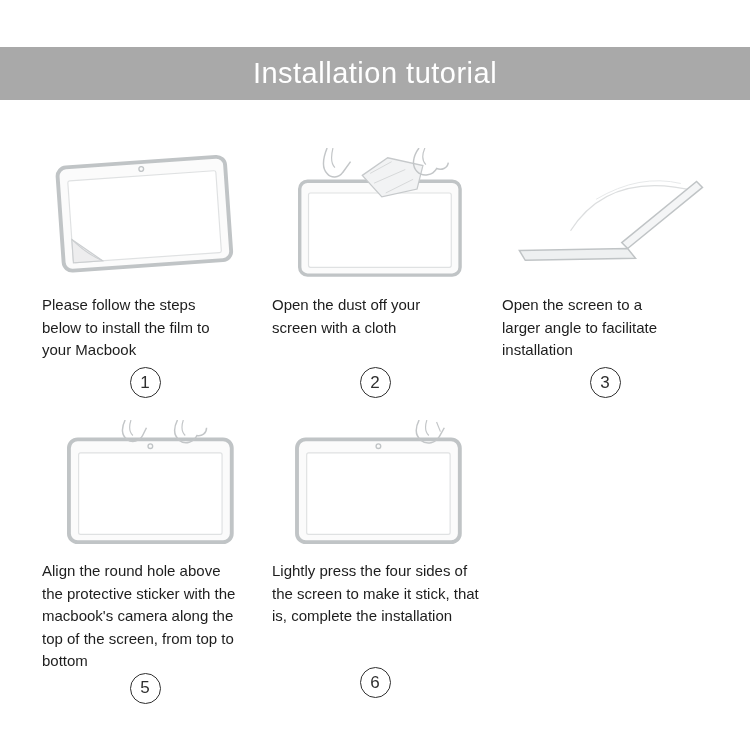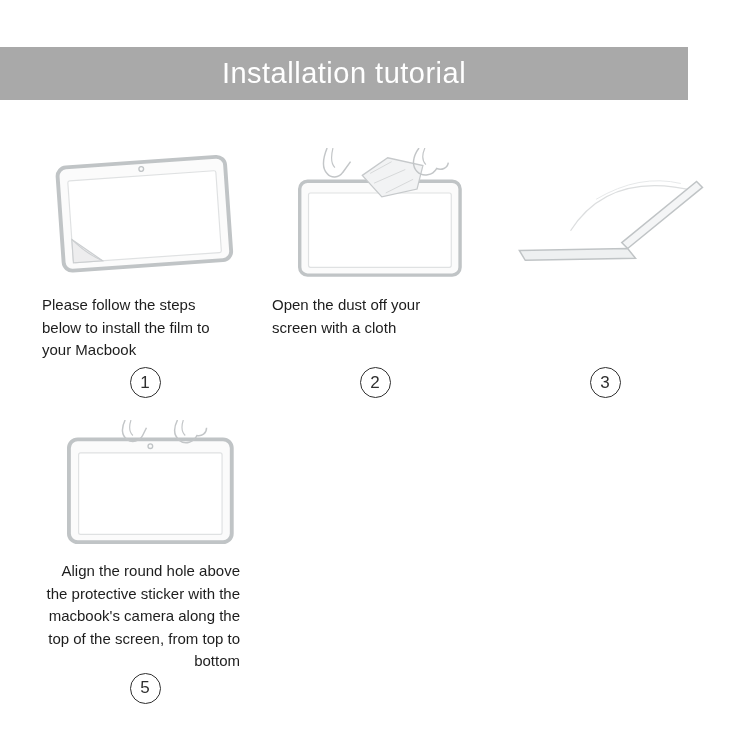--- a/index.html
+++ b/index.html
@@ -11,21 +11,21 @@
     --page_bg:#ffffff;
   }
   *{box-sizing:border-box;margin:0;padding:0;}
   html,body{background:var(--page_bg);}
   body{
     width:750px;height:750px;overflow:hidden;
     font-family:"Liberation Sans","DejaVu Sans",sans-serif;
     color:var(--body_text);
   }
   .header{
-    margin-top:47px;height:53px;width:688px;
+    margin-top:47px;height:53px;width:750px;
     background:var(--header_bg);
     display:flex;align-items:center;justify-content:center;
   }
   .header h1{
     color:var(--title_text);font-size:29px;font-weight:400;letter-spacing:.5px;
   }
   .grid{padding:0 30px;}
   .row{display:flex;}
   .row1{margin-top:48px;}
   .row2{margin-top:14px;}
@@ -36,21 +36,21 @@
   .row2 .illus{height:126px;}
   .art{display:block;}
   .caption{
     font-size:15px;line-height:1.5;margin-top:14px;padding-left:6px;
     color:var(--body_text);
   }
   .step-1 .caption{max-width:178px;}
   .step-2 .caption{max-width:172px;}
   .step-3 .caption{max-width:186px;}
   .step-4 .caption{max-width:150px;}
-  .step-5 .caption{max-width:204px;text-align:right;}
+  .step-5 .caption{max-width:204px;}
   .step-6 .caption{max-width:226px;}
   .numwrap{margin-top:auto;display:flex;justify-content:center;padding-bottom:8px;}
   .num{
     width:31px;height:31px;border:1.7px solid var(--badge_border);border-radius:50%;
     display:flex;align-items:center;justify-content:center;
     font-size:17px;color:var(--badge_border);
   }
 </style>
 </head>
 <body>
@@ -103,20 +103,21 @@
 
     <div class="step step-3">
       <div class="illus">
         <svg class="art" width="208" height="128" viewBox="0 0 210 130">
           <path d="M70 80 Q110 18 198 40" fill="none" stroke="#dcdedf" stroke-width="1.3"></path>
           <path d="M96 48 Q140 22 182 32" fill="none" stroke="#e6e8e9" stroke-width="1"></path>
           <path d="M128 98 L204 36 L198 30 L122 92 Z" fill="#f4f5f6" stroke="#c0c4c6" stroke-width="1.5"></path>
           <path d="M18 100 L128 98 L136 108 L24 110 Z" fill="#eef0f1" stroke="#c0c4c6" stroke-width="1.5"></path>
         </svg>
       </div>
+      <p class="caption">Open the screen to a larger angle to facilitate installation</p>
       <div class="numwrap">
           <span class="num">3</span>
         </div>
     </div>
 
   </div>
 
   <div class="row row2">
 
 
@@ -131,16 +132,32 @@
           <path d="M138 0 C134 8 134 16 140 21 C146 26 155 23 158 16 C163 17 168 14 168 8" fill="none" stroke="#c3c6c8" stroke-width="1.5"></path>
           <path d="M144 0 C142 6 142 12 146 16" fill="none" stroke="#c3c6c8" stroke-width="1.2"></path>
         </svg>
       </div>
       <p class="caption">Align the round hole above the protective sticker with the macbook's camera along the top of the screen, from top to bottom</p>
       <div class="numwrap">
           <span class="num">5</span>
         </div>
     </div>
 
+    <div class="step step-6">
+      <div class="illus">
+        <svg class="art" width="205" height="126" viewBox="0 0 210 130">
+          <rect x="24" y="20" width="168" height="106" rx="9" fill="#fbfbfb" stroke="#c0c4c6" stroke-width="4"></rect>
+          <rect x="34" y="34" width="148" height="84" rx="2" fill="#ffffff" stroke="#dfe1e2" stroke-width="1.2"></rect>
+          <circle cx="108" cy="27" r="2.4" fill="none" stroke="#c0c4c6" stroke-width="1.4"></circle>
+          <path d="M150 0 C146 8 146 16 152 21 C158 26 167 24 171 17 L176 8" fill="none" stroke="#c3c6c8" stroke-width="1.5"></path>
+          <path d="M158 0 C156 6 156 12 160 16" fill="none" stroke="#c3c6c8" stroke-width="1.2"></path>
+          <path d="M168 2 L172 12" fill="none" stroke="#c3c6c8" stroke-width="1.2"></path>
+        </svg>
+      </div>
+      <p class="caption">Lightly press the four sides of the screen to make it stick, that is, complete the installation</p>
+      <div class="numwrap">
+          <span class="num">6</span>
+        </div>
+    </div>
 
   </div>
 
 </div>
 
 </body></html>

